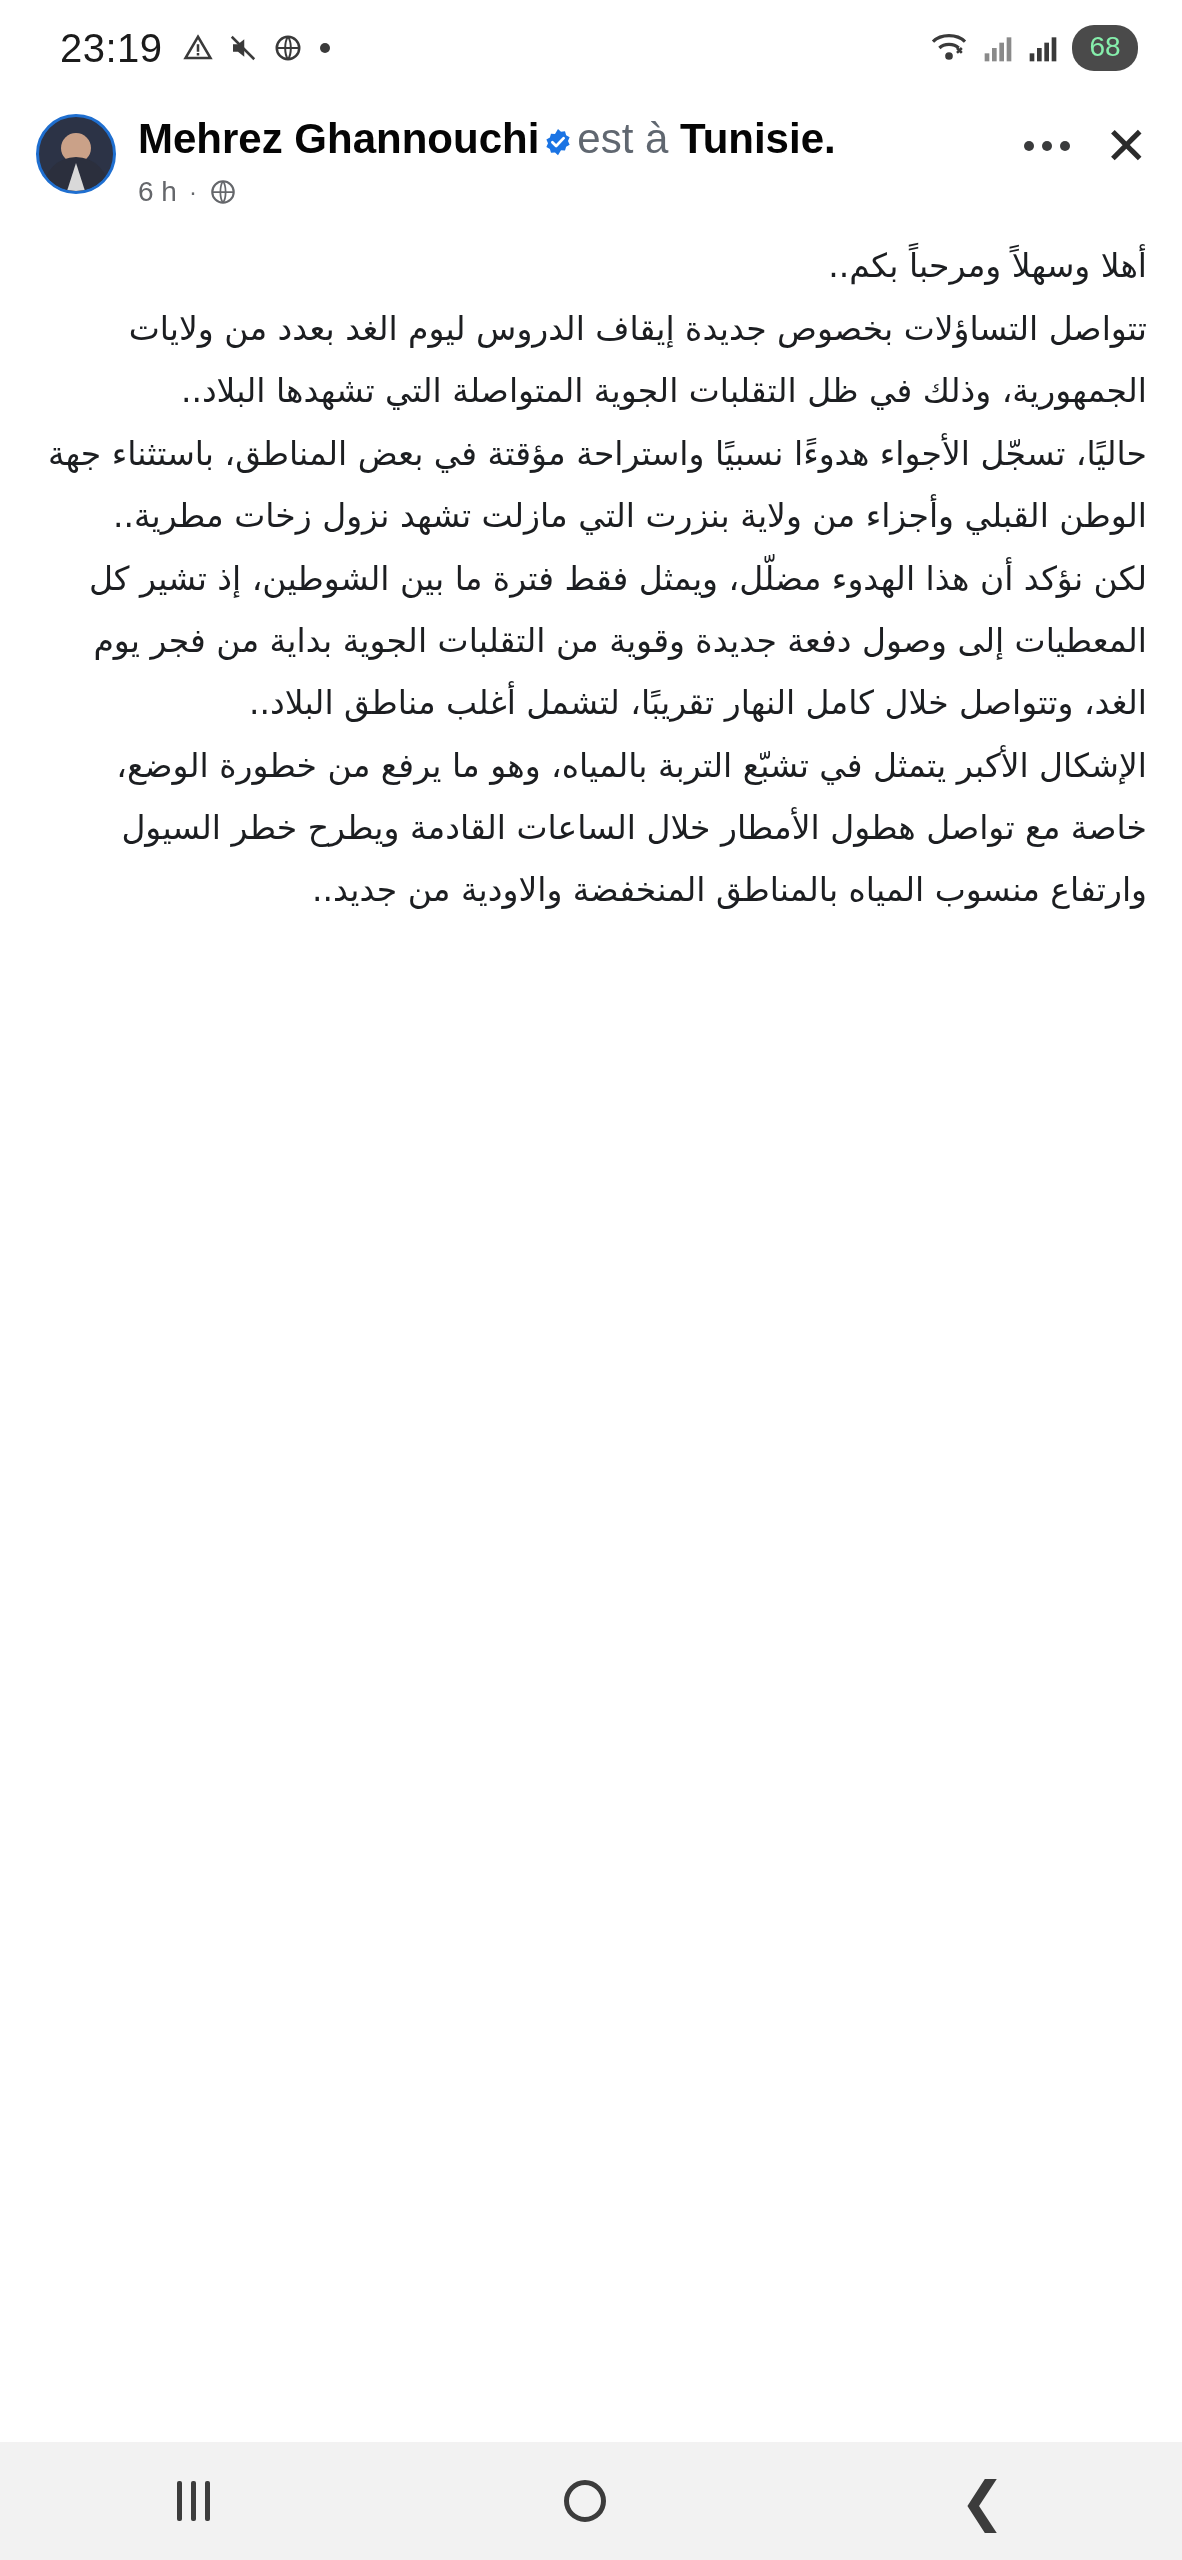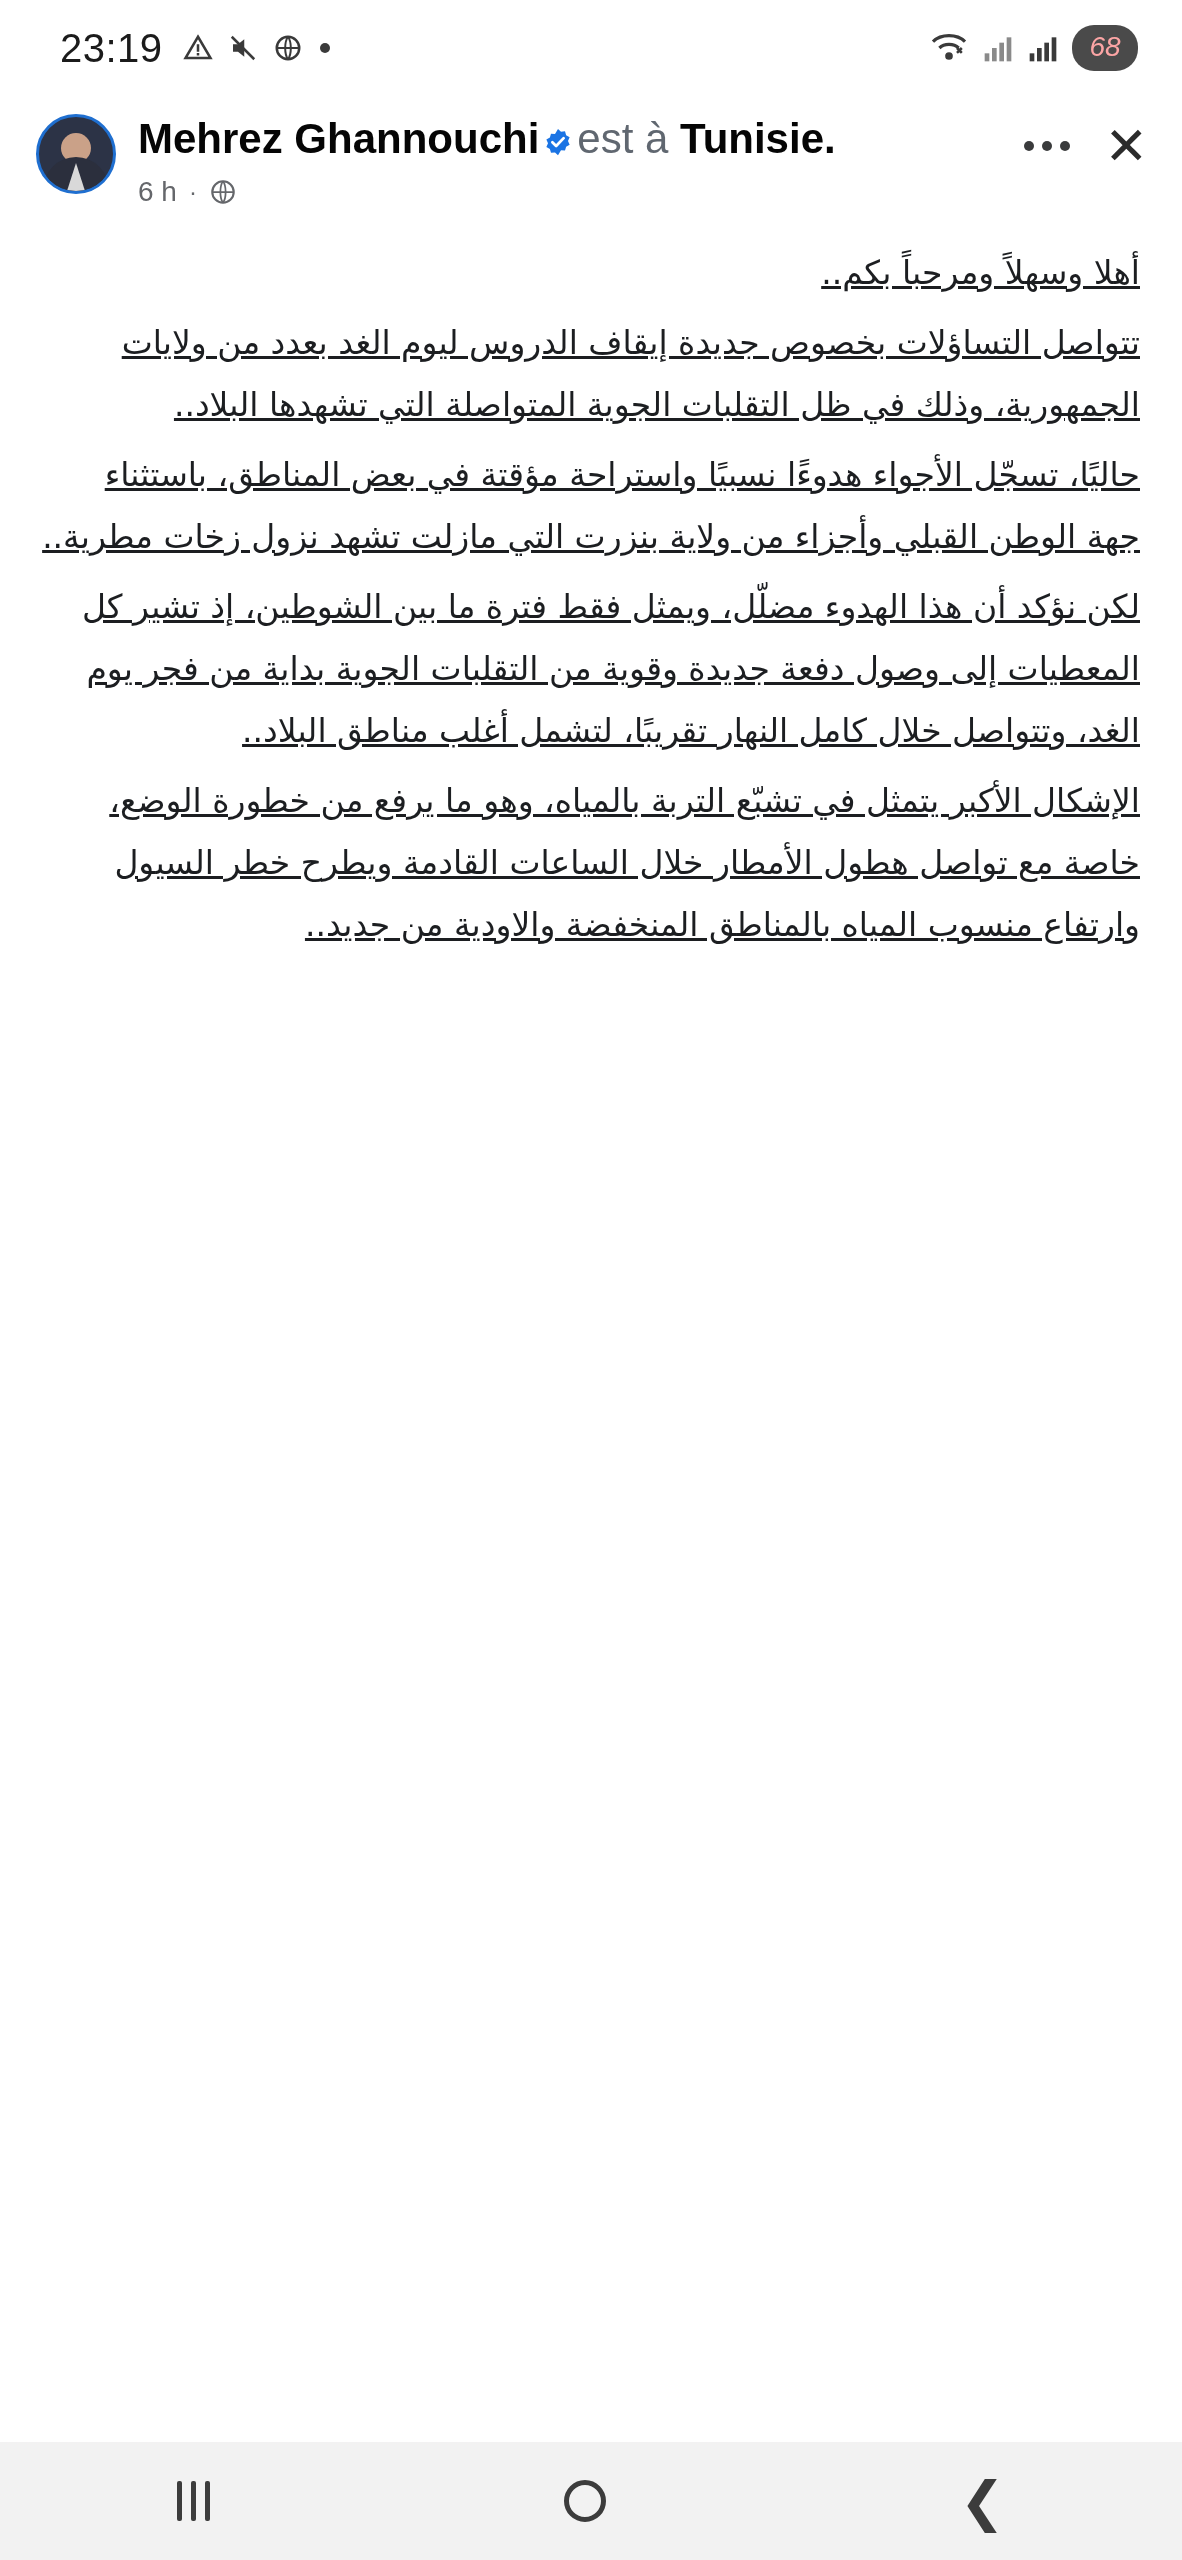--- a/index.html
+++ b/index.html
@@ -36,28 +36,27 @@
     gap: 14px;
   }
   .status-right {
     display: flex;
     align-items: center;
     gap: 13px;
   }
   .ico { display: inline-block; line-height: 0; }
   .battery-pill {
     background: #4a4a4a;
-    color: #fca5a5;
+    color: #86efac;
     border-radius: 22px;
     font-size: 28px;
     padding: 6px 16px 8px 16px;
     min-width: 66px;
     text-align: center;
     font-family: "Liberation Sans", sans-serif;
-    font-style: italic;
   }
 
   
   .post-header {
     display: flex;
     align-items: flex-start;
     padding: 18px 34px 0 36px;
   }
   .avatar {
     width: 80px;
@@ -160,21 +159,21 @@
   
   .post-body {
     direction: rtl;
     text-align: right;
     padding: 26px 34px 0 34px;
     font-size: 33px;
     line-height: 62px;
     color: #1c1e21;
     font-family: "DejaVu Sans", "Liberation Sans", sans-serif;
   }
-  .post-body p { margin: 8px; text-decoration: underline; }
+  .post-body p { margin: 1px; }
 
   
   .nav-bar {
     position: absolute;
     left: 0;
     bottom: 0;
     width: 1182px;
     height: 118px;
     background: #f2f2f2;
     display: flex;

